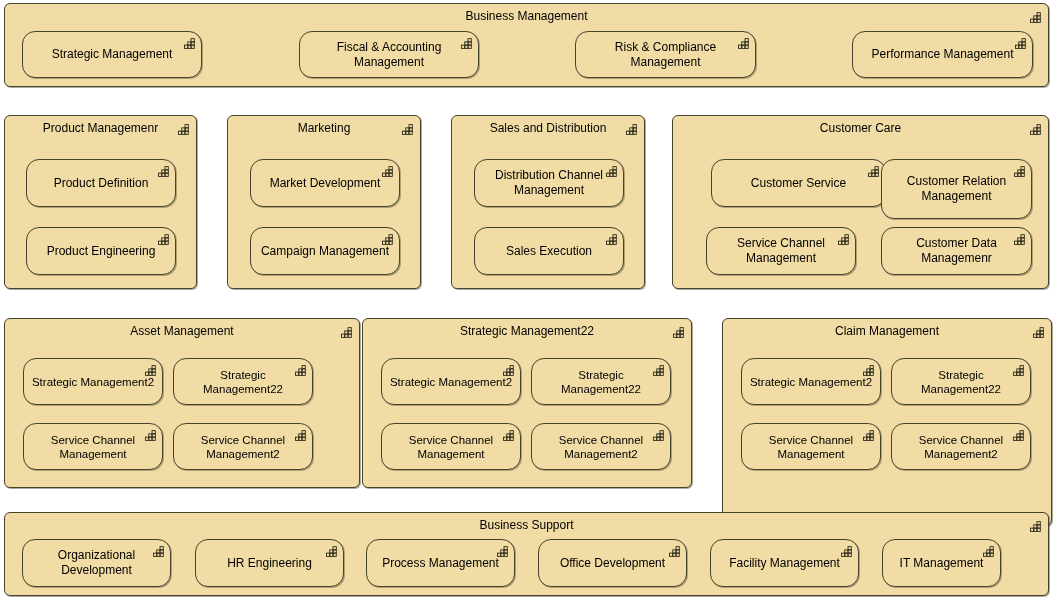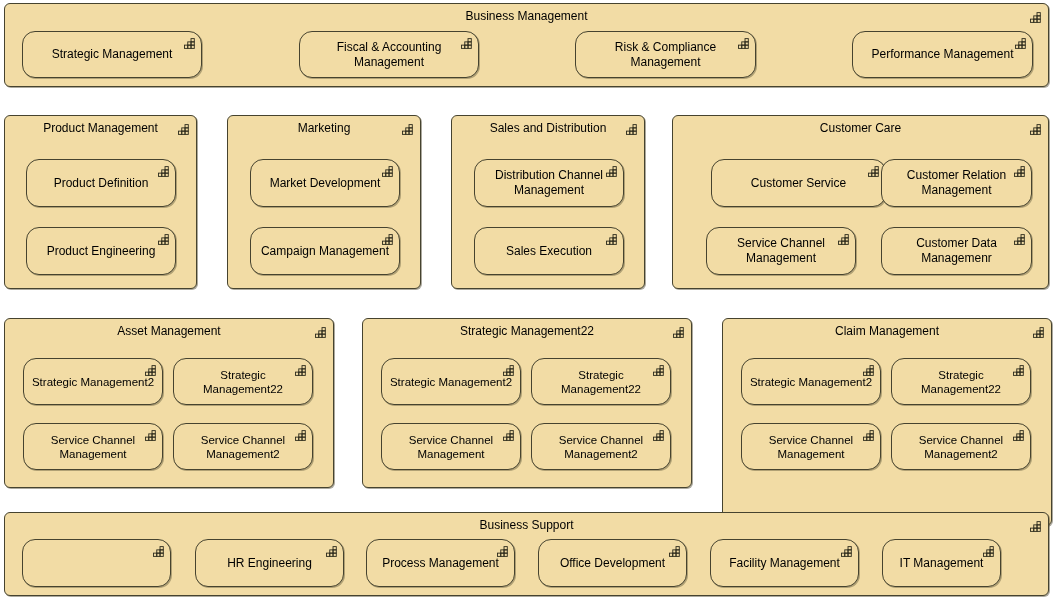--- a/index.html
+++ b/index.html
@@ -134,21 +134,21 @@
       <rect x="4.0" y="7.0" width="3.2" height="3.2"></rect>
       <rect x="7.2" y="7.0" width="3.2" height="3.2"></rect>
     </g>
   </svg>
 </span>
       <span class="lbl">Performance Management</span>
     </div>
   </div>
 
   <div class="group" style="left:4px;top:115px;width:193px;height:174px">
-    <div class="group-title">Product Management</div>
+    <div class="group-title">Product Managemenr</div>
     <span class="cap-icon">
   <svg width="13" height="11" viewBox="0 0 11.4 10.8" xmlns="http://www.w3.org/2000/svg" aria-hidden="true">
     <g fill="none" stroke="#2e2c1d" stroke-width="0.9">
       <rect x="7.2" y="0.6" width="3.2" height="3.2"></rect>
       <rect x="4.0" y="3.8" width="3.2" height="3.2"></rect>
       <rect x="7.2" y="3.8" width="3.2" height="3.2"></rect>
       <rect x="0.8" y="7.0" width="3.2" height="3.2"></rect>
       <rect x="4.0" y="7.0" width="3.2" height="3.2"></rect>
       <rect x="7.2" y="7.0" width="3.2" height="3.2"></rect>
     </g>
@@ -300,21 +300,21 @@
       <rect x="4.0" y="3.8" width="3.2" height="3.2"></rect>
       <rect x="7.2" y="3.8" width="3.2" height="3.2"></rect>
       <rect x="0.8" y="7.0" width="3.2" height="3.2"></rect>
       <rect x="4.0" y="7.0" width="3.2" height="3.2"></rect>
       <rect x="7.2" y="7.0" width="3.2" height="3.2"></rect>
     </g>
   </svg>
 </span>
       <span class="lbl">Customer Service</span>
     </div>
-    <div class="leaf" style="left:208px;top:43px;width:151px;height:48px">
+    <div class="leaf" style="left:208px;top:43px;width:151px;height:60px">
       <span class="cap-icon">
   <svg width="13" height="11" viewBox="0 0 11.4 10.8" xmlns="http://www.w3.org/2000/svg" aria-hidden="true">
     <g fill="none" stroke="#2e2c1d" stroke-width="0.9">
       <rect x="7.2" y="0.6" width="3.2" height="3.2"></rect>
       <rect x="4.0" y="3.8" width="3.2" height="3.2"></rect>
       <rect x="7.2" y="3.8" width="3.2" height="3.2"></rect>
       <rect x="0.8" y="7.0" width="3.2" height="3.2"></rect>
       <rect x="4.0" y="7.0" width="3.2" height="3.2"></rect>
       <rect x="7.2" y="7.0" width="3.2" height="3.2"></rect>
     </g>
@@ -347,21 +347,21 @@
       <rect x="0.8" y="7.0" width="3.2" height="3.2"></rect>
       <rect x="4.0" y="7.0" width="3.2" height="3.2"></rect>
       <rect x="7.2" y="7.0" width="3.2" height="3.2"></rect>
     </g>
   </svg>
 </span>
       <span class="lbl">Customer Data Managemenr</span>
     </div>
   </div>
 
-  <div class="group" style="left:4px;top:318px;width:330px;height:170px">
+  <div class="group" style="left:4px;top:318px;width:356px;height:170px">
     <div class="group-title">Asset Management</div>
     <span class="cap-icon">
   <svg width="13" height="11" viewBox="0 0 11.4 10.8" xmlns="http://www.w3.org/2000/svg" aria-hidden="true">
     <g fill="none" stroke="#2e2c1d" stroke-width="0.9">
       <rect x="7.2" y="0.6" width="3.2" height="3.2"></rect>
       <rect x="4.0" y="3.8" width="3.2" height="3.2"></rect>
       <rect x="7.2" y="3.8" width="3.2" height="3.2"></rect>
       <rect x="0.8" y="7.0" width="3.2" height="3.2"></rect>
       <rect x="4.0" y="7.0" width="3.2" height="3.2"></rect>
       <rect x="7.2" y="7.0" width="3.2" height="3.2"></rect>
@@ -602,20 +602,21 @@
     <g fill="none" stroke="#2e2c1d" stroke-width="0.9">
       <rect x="7.2" y="0.6" width="3.2" height="3.2"></rect>
       <rect x="4.0" y="3.8" width="3.2" height="3.2"></rect>
       <rect x="7.2" y="3.8" width="3.2" height="3.2"></rect>
       <rect x="0.8" y="7.0" width="3.2" height="3.2"></rect>
       <rect x="4.0" y="7.0" width="3.2" height="3.2"></rect>
       <rect x="7.2" y="7.0" width="3.2" height="3.2"></rect>
     </g>
   </svg>
 </span>
+      <span class="lbl">Organizational Development</span>
     </div>
     <div class="leaf" style="left:190px;top:26px;width:149px;height:48px">
       <span class="cap-icon">
   <svg width="13" height="11" viewBox="0 0 11.4 10.8" xmlns="http://www.w3.org/2000/svg" aria-hidden="true">
     <g fill="none" stroke="#2e2c1d" stroke-width="0.9">
       <rect x="7.2" y="0.6" width="3.2" height="3.2"></rect>
       <rect x="4.0" y="3.8" width="3.2" height="3.2"></rect>
       <rect x="7.2" y="3.8" width="3.2" height="3.2"></rect>
       <rect x="0.8" y="7.0" width="3.2" height="3.2"></rect>
       <rect x="4.0" y="7.0" width="3.2" height="3.2"></rect>

